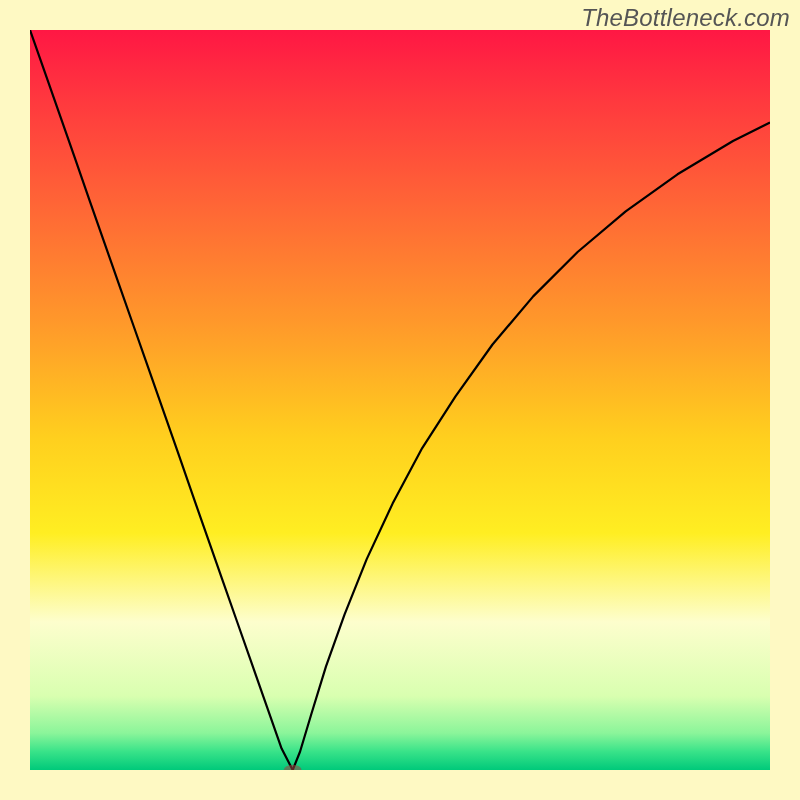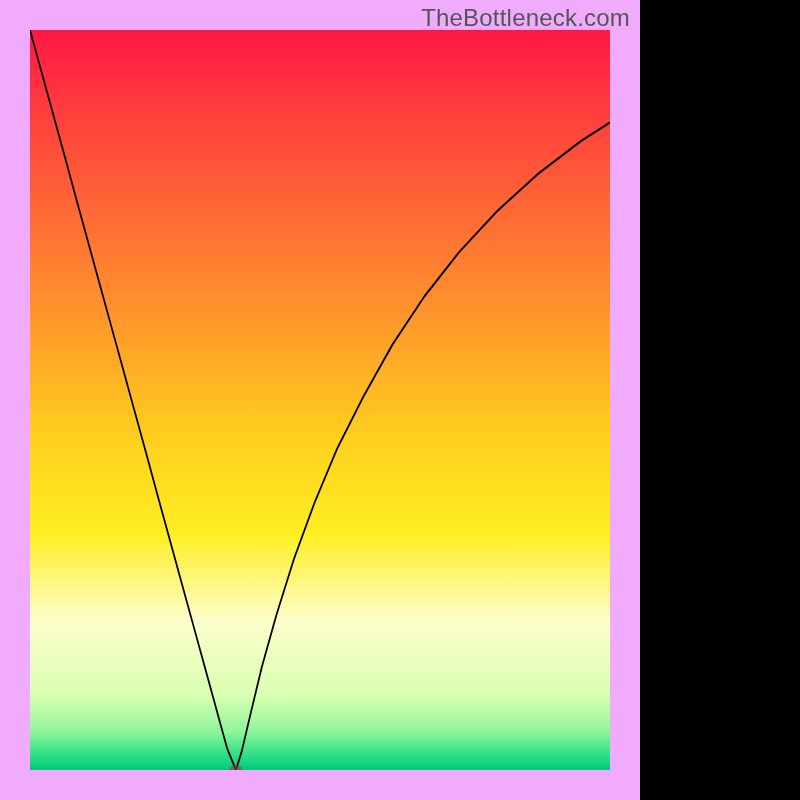--- a/index.html
+++ b/index.html
@@ -6,23 +6,24 @@
     margin: 0;
     padding: 0;
     width: 800px;
     height: 800px;
     overflow: hidden;
     font-family: Arial, Helvetica, sans-serif;
     background: #000;
   }
   .frame {
     position: relative;
-    width: 640px;
+    width: 800px;
     height: 800px;
-    background: #f0abfc;
+    background: #fef9c3;
+    font-style: italic;
   }
   .watermark {
     position: absolute;
     top: 4px;
     right: 10px;
     color: #555;
     font-size: 24px;
     font-weight: 400;
     letter-spacing: 0.2px;
     z-index: 50;

